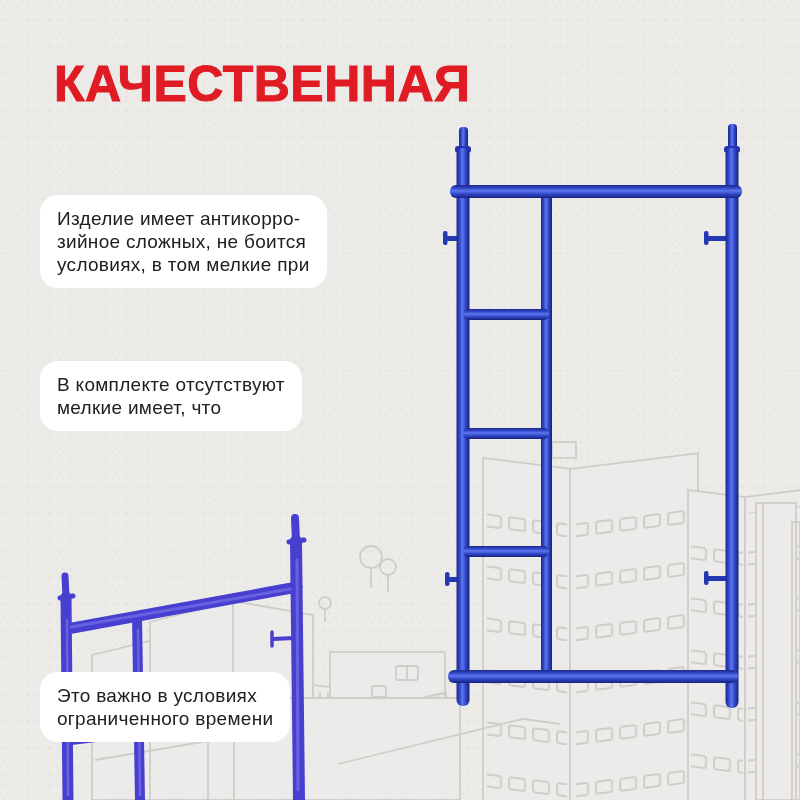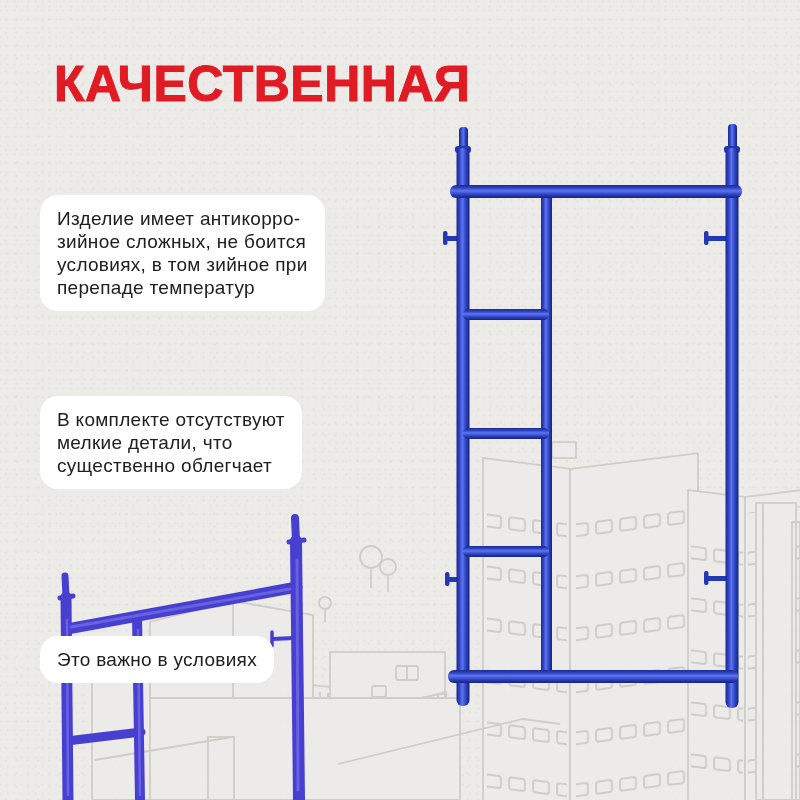--- a/index.html
+++ b/index.html
@@ -37,22 +37,22 @@
     background:var(--card-bg,#ffffff);
     border-radius:18px;
     padding:12px 17px;
     color:var(--text,#202024);
     font-size:19px;line-height:23px;
     font-weight:500;
     letter-spacing:0.3px;
     white-space:nowrap;
   }
   .card-1{left:40px;top:195px;}
-  .card-2{left:40px;top:396px;}
-  .card-3{left:40px;top:636px;}
+  .card-2{left:40px;top:361px;}
+  .card-3{left:40px;top:672px;}
 </style>
 </head>
 <body>
 
 <div class="page">
 
   <svg class="layer skyline" viewBox="0 0 800 800" aria-hidden="true">
     <defs>
       <pattern id="win" width="24" height="52" patternUnits="userSpaceOnUse">
         <rect x="2" y="4" width="16" height="12" rx="2.5" fill="none" stroke="#c8c6c1" stroke-width="2"></rect>
@@ -183,27 +183,26 @@
       <rect x="463" y="546" width="86" height="11" rx="5" fill="url(#ph)"></rect>
       <rect x="448" y="670" width="290" height="13" rx="6" fill="url(#ph)"></rect>
     </g>
   </svg>
 
   <h1 class="page-title">КАЧЕСТВЕННАЯ</h1>
 
   <div class="card card-1">
     <div>Изделие имеет антикорро-</div>
     <div>зийное сложных, не боится</div>
-    <div>условиях, в том зийное при</div>
-    <div>перепаде температур</div>
+    <div>условиях, в том мелкие при</div>
   </div>
 
   <div class="card card-2">
     <div>В комплекте отсутствуют</div>
-    <div>мелкие детали, что</div>
-    <div>существенно облегчает</div>
+    <div>мелкие имеет, что</div>
   </div>
 
   <div class="card card-3">
     <div>Это важно в условиях</div>
+    <div>ограниченного времени</div>
   </div>
 
 </div>
 
 </body></html>

